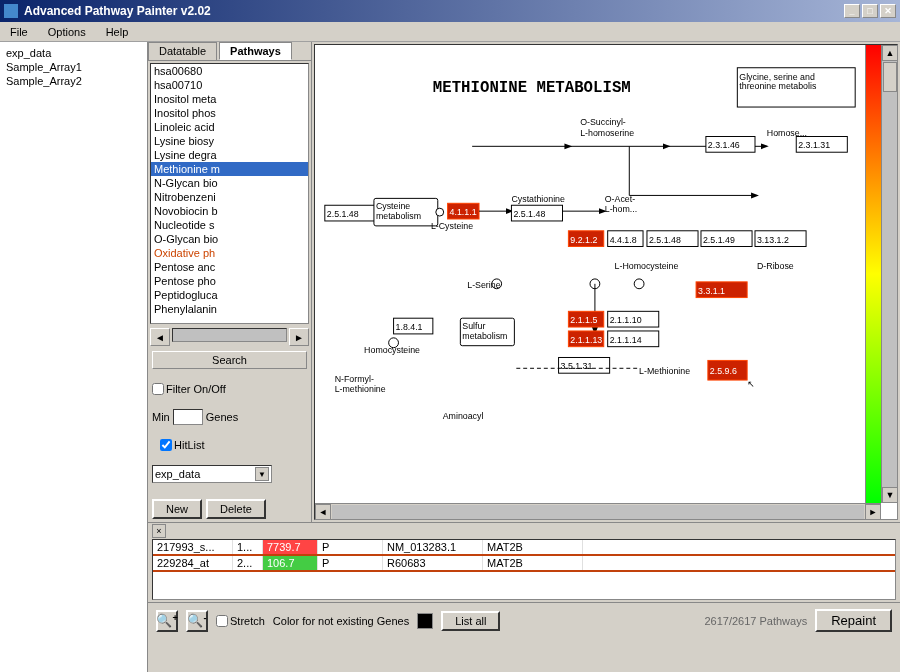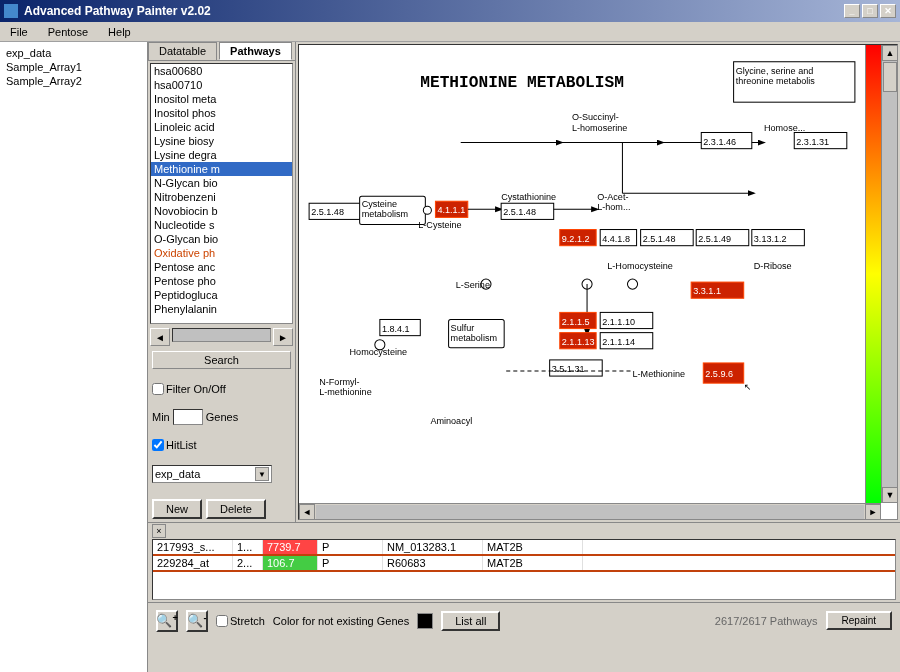--- a/index.html
+++ b/index.html
@@ -74,21 +74,21 @@
     }
 
     
     .top-section {
       display: flex;
       height: 480px;
     }
 
     
     .pathway-panel {
-      width: 148px;
+      width: 164px;
       background: #d4d0c8;
       border-right: 1px solid #888;
       display: flex;
       flex-direction: column;
     }
     .tabs-row {
       display: flex;
       border-bottom: 1px solid #888;
     }
     .tab {
@@ -168,21 +168,21 @@
     .filter-row { display: flex; align-items: center; gap: 3px; }
     .checkbox-label { display: flex; align-items: center; gap: 2px; cursor: pointer; }
     input[type=checkbox] { width: 12px; height: 12px; }
     .min-row { display: flex; align-items: center; gap: 3px; }
     .min-input {
       width: 30px;
       border: 1px inset #888;
       padding: 1px 2px;
       font-size: 11px;
     }
-    .hitlist-row { display: flex; align-items: flex-start; gap: 3px; }
+    .hitlist-row { display: flex; align-items: flex-start; gap: 3px; margin-left: 8px; }
     .select-dropdown {
       width: 120px;
       height: 18px;
       background: white;
       border: 1px inset #888;
       font-size: 11px;
       display: flex; align-items: center; justify-content: space-between;
       padding: 0 2px;
       cursor: pointer;
     }
@@ -359,21 +359,21 @@
       font-size: 11px;
       color: #666;
     }
     .repaint-btn {
       background: #d4d0c8;
       border: 2px outset #fff;
       border-bottom-color: #888;
       border-right-color: #888;
       padding: 2px 14px;
       cursor: pointer;
-      font-size: 10px;
+      font-size: 13px;
     }
 
     
     .pathway-svg {
       width: 100%;
       height: 100%;
     }
 
     .node-box {
       fill: white;
@@ -401,21 +401,21 @@
   </div>
   <div class="title-bar-buttons">
     <div class="title-btn">_</div>
     <div class="title-btn">□</div>
     <div class="title-btn">✕</div>
   </div>
 </div>
 
 <div class="menu-bar">
   <span class="menu-item">File</span>
-  <span class="menu-item">Pentose</span>
+  <span class="menu-item">Options</span>
   <span class="menu-item">Help</span>
 </div>
 
 <div class="main-container">
 
   <div class="sidebar">
     <div class="sidebar-item">exp_data</div>
     <div class="sidebar-item">Sample_Array1</div>
     <div class="sidebar-item">Sample_Array2</div>
   </div>

